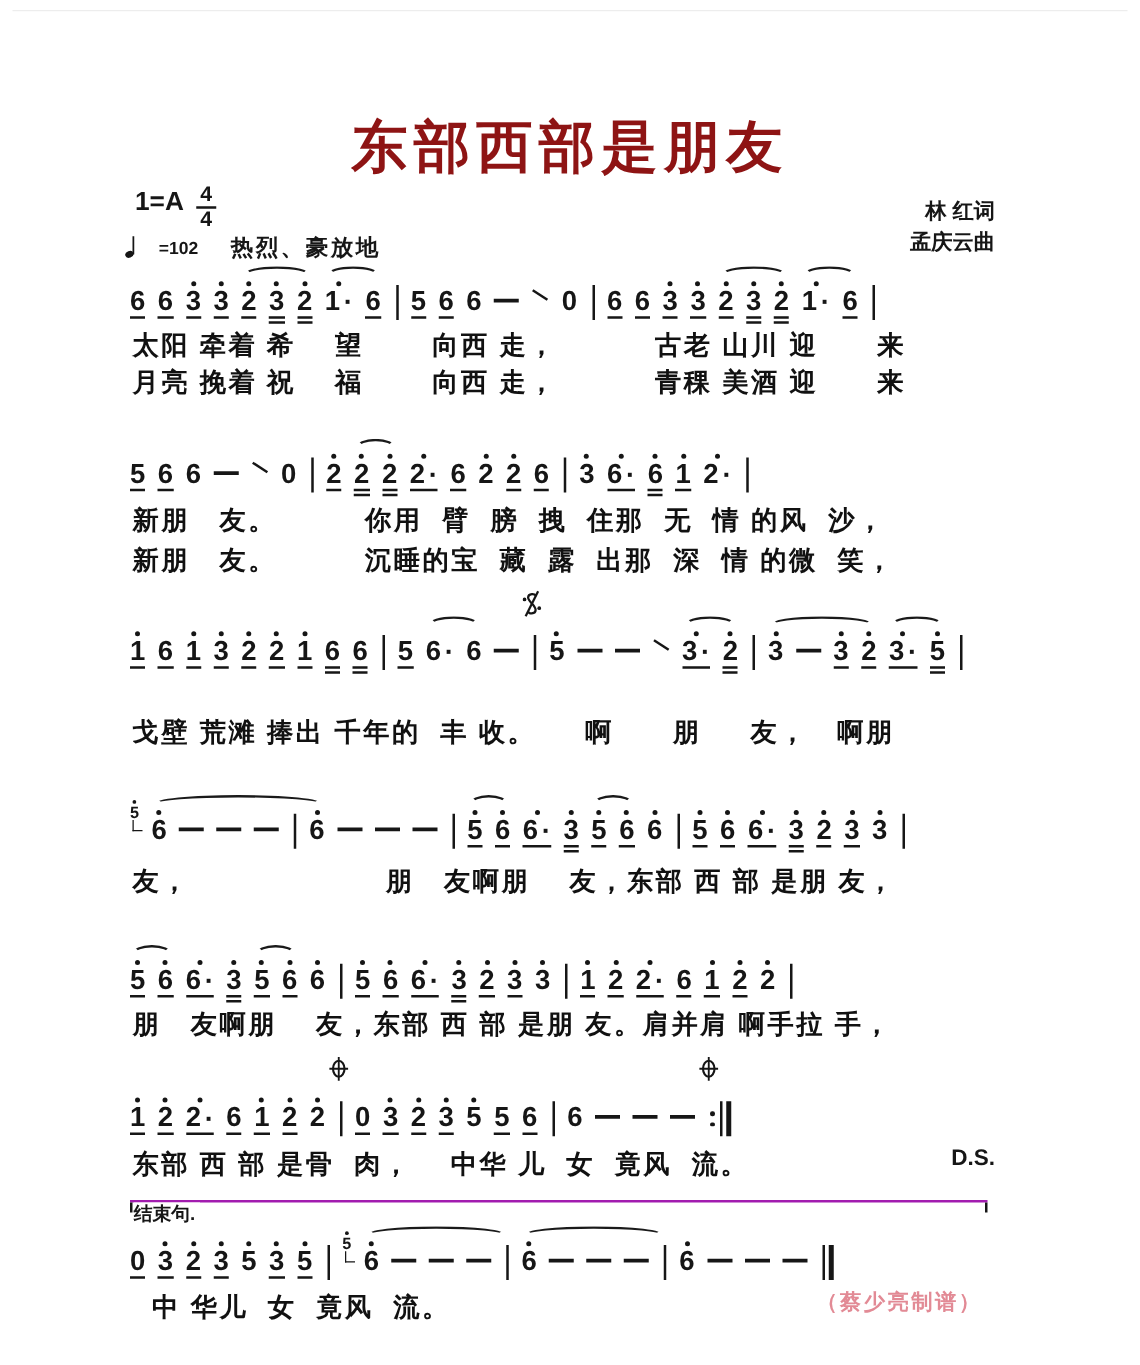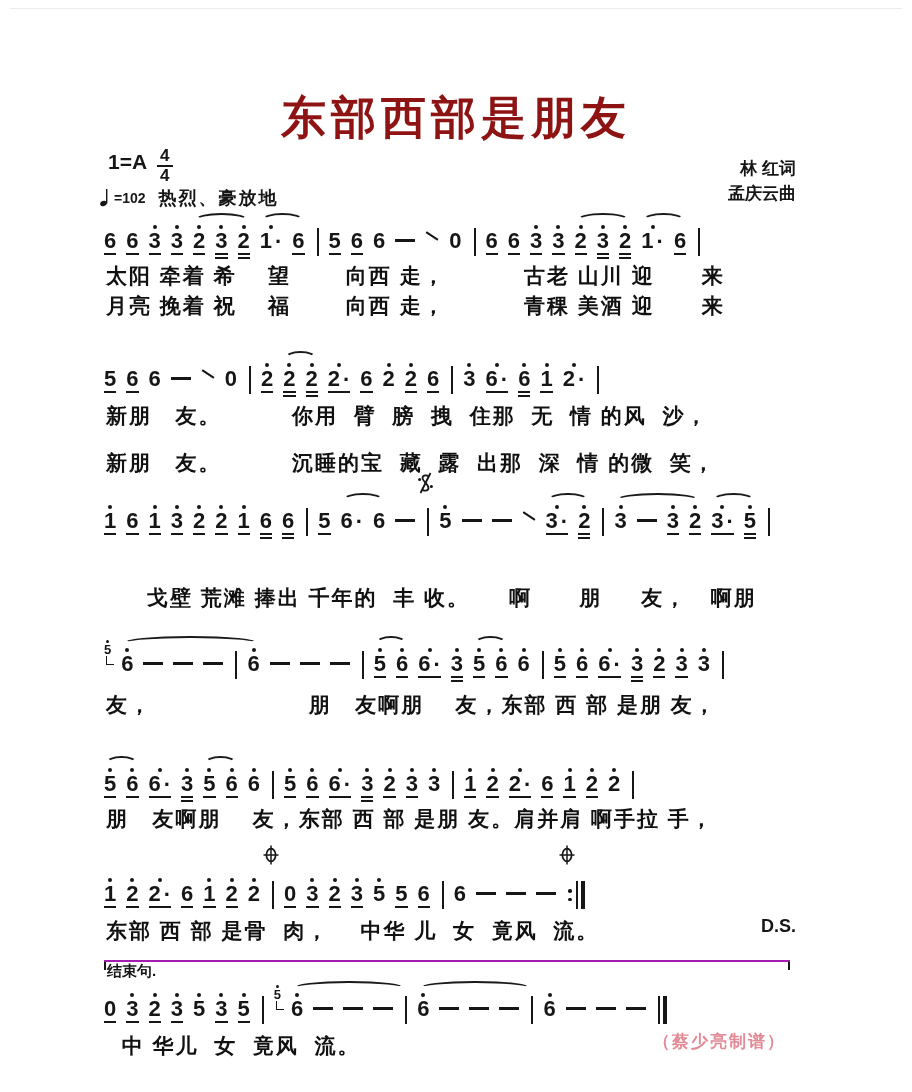--- a/index.html
+++ b/index.html
@@ -10,21 +10,21 @@
   
   .title{position:absolute;top:88px;left:0;right:0;margin:0;text-align:center;
          font-size:45px;font-weight:bold;letter-spacing:5px;}
   .keyblock{position:absolute;left:108px;top:150px;display:flex;align-items:flex-start;gap:10px;
             font-size:21px;font-weight:bold;}
   .frac{display:inline-flex;flex-direction:column;align-items:center;margin-top:-3px;}
   .frac b{font-size:17px;line-height:18px;padding:0 3px;}
   .frac .num{border-bottom:2px solid #161616;}
   .credits{position:absolute;right:116px;top:156px;text-align:right;
            font-size:17px;font-weight:bold;line-height:25px;}
-  .tempo{position:absolute;left:100px;top:186px;display:flex;align-items:center;gap:5px;
+  .tempo{position:absolute;left:100px;top:186px;display:flex;align-items:center;gap:18px;
          font-size:14px;font-weight:bold;}
   .tempo .expr{font-size:18px;margin-left:8px;letter-spacing:2px;}
 
   
   #systems{position:absolute;inset:0;}
   .sys{position:absolute;left:104px;right:34px;}
   .noterow{display:flex;align-items:flex-start;}
   .noterow > *{margin-right:10px;}
   .grp{display:inline-flex;position:relative;}
   .grp > *{margin-right:10px;}
@@ -527,21 +527,21 @@
               <span class="d">2</span>
               <span class="aug">·</span>
             </span>
             <span class="uls"></span>
           </span>
           <span class="bar">
             <i class="thin"></i>
           </span>
         </div>
         <div class="lyr" style="top: 42px;">新朋   友。         你用  臂  膀  拽  住那  无  情 的风  沙，</div>
-        <div class="lyr" style="top: 74px; margin-top: 15px;">新朋   友。         沉睡的宝  藏  露  出那  深  情 的微  笑，</div>
+        <div class="lyr" style="top: 74px;">新朋   友。         沉睡的宝  藏  露  出那  深  情 的微  笑，</div>
       </div>
       <div class="sys" style="top: 502px;">
         <div class="noterow">
           <span class="n">
             <span class="sup">
               <i></i>
             </span>
             <span class="mid">
               <span class="d">1</span>
             </span>
@@ -772,21 +772,21 @@
               <span class="uls">
                 <i></i>
                 <i></i>
               </span>
             </span>
           </span>
           <span class="bar">
             <i class="thin"></i>
           </span>
         </div>
-        <div class="lyr" style="top: 82px; margin-left: 41px;">戈壁 荒滩 捧出 千年的  丰 收。     啊      朋     友，   啊朋</div>
+        <div class="lyr" style="top: 70px;">戈壁 荒滩 捧出 千年的  丰 收。     啊      朋     友，   啊朋</div>
       </div>
       <div class="sys" style="top: 645px;">
         <div class="noterow">
           <span class="n grace">
             <span class="sup">
               <i></i>
             </span>
             <span class="mid">
               <span class="d">5</span>
             </span>

